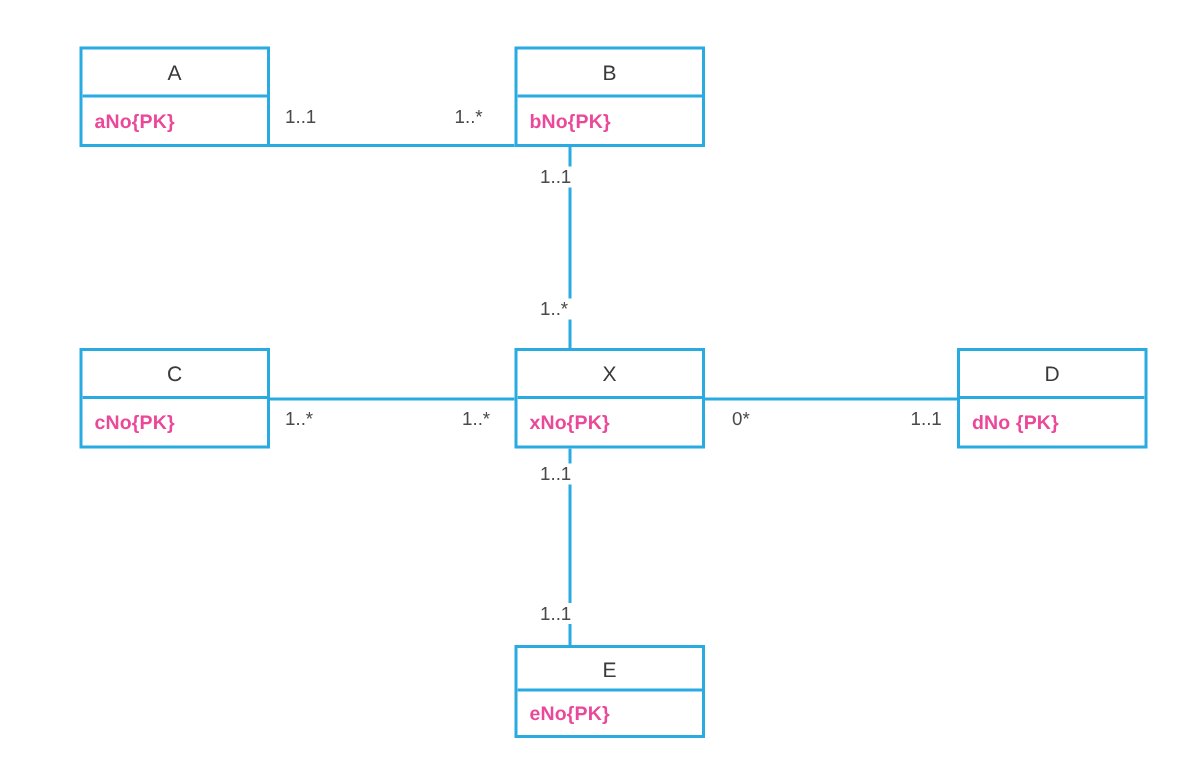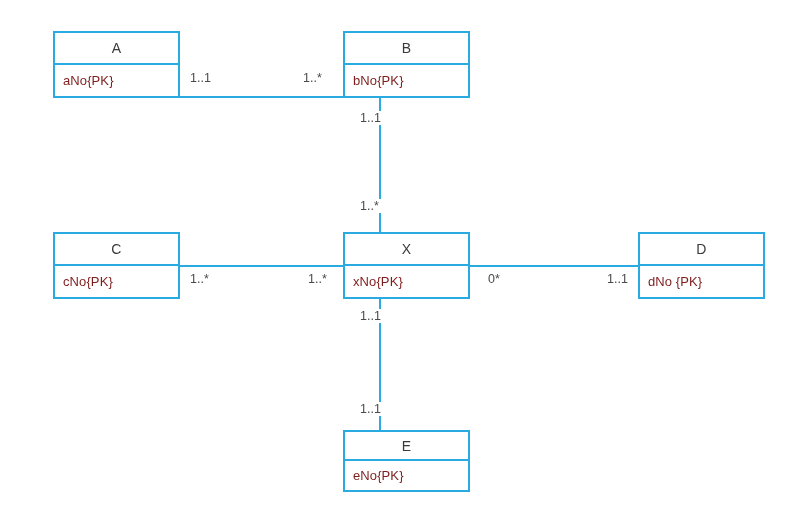--- a/index.html
+++ b/index.html
@@ -34,22 +34,23 @@
     color: #3a3a3a;
     letter-spacing: .2px;
   }
   .entity .ent-attr {
     box-sizing: border-box;
     height: 50%;
     display: flex;
     align-items: center;
     padding-left: 8px;
     font-size: 13px;
-    color: #7f1d1d;
+    color: #ec4899;
     letter-spacing: .1px;
+    font-weight: bold;
   }
   
   .line-h {
     position: absolute;
     height: 2px;
     background: #29ABE2;
     z-index: 1;
   }
   .line-v {
     position: absolute;

